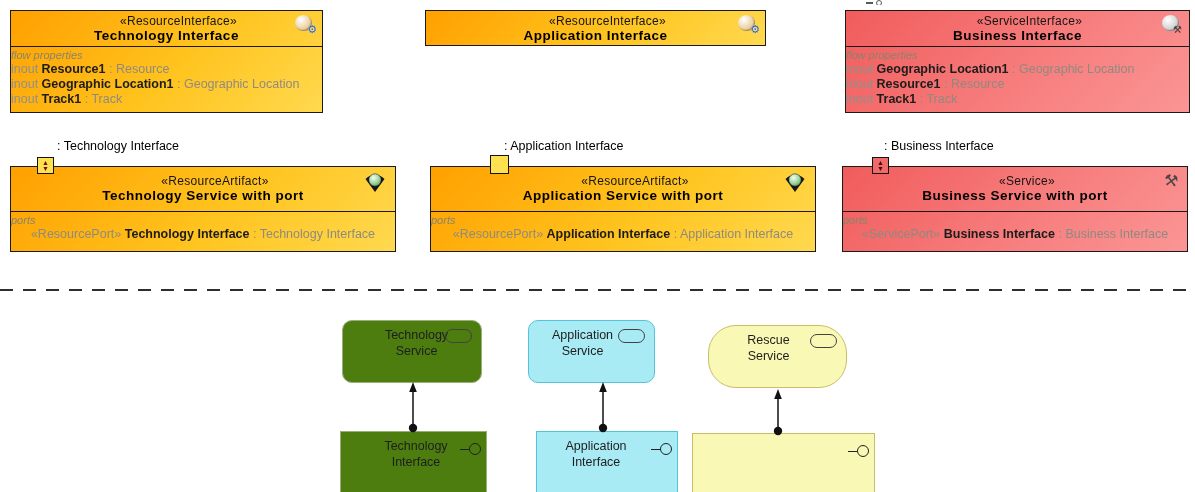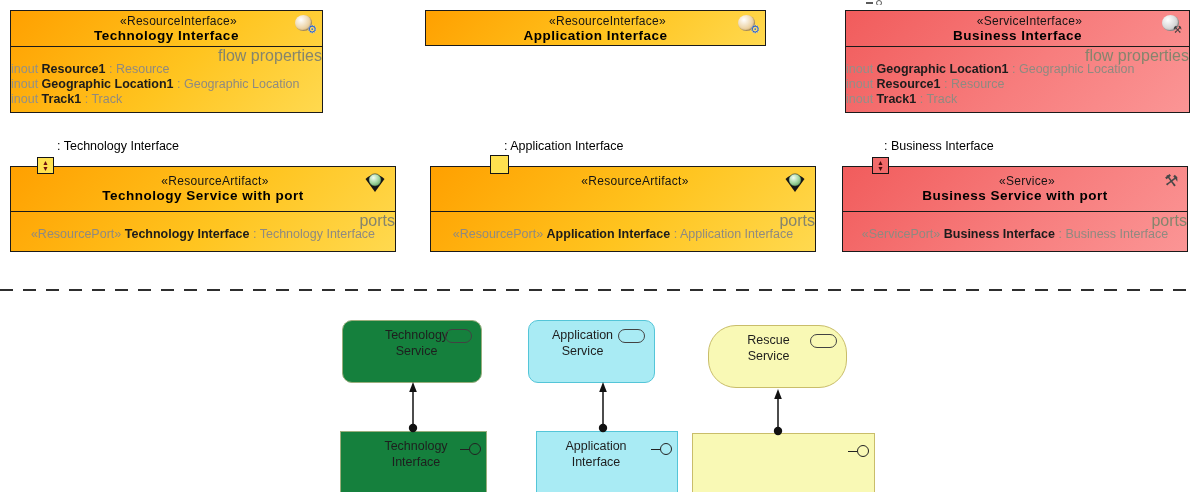--- a/index.html
+++ b/index.html
@@ -9,21 +9,21 @@
   }
   
   .node { position:absolute; border:1.5px solid #1a1a1a; box-sizing:border-box; }
   .grad-orange { background:linear-gradient(135deg,#ffa000 0%,#ffc41f 55%,#ffd94f 100%); }
   .grad-red    { background:linear-gradient(135deg,#f15c5c 0%,#f77d7d 55%,#fb9595 100%); }
   .title { position:relative; text-align:center; padding-top:3px; box-sizing:border-box; }
   .title.has-div { border-bottom:1.5px solid #1a1a1a; }
   .stereo { font-size:12px; color:#151515; letter-spacing:.3px;padding-left:24px; }
   .nname  { font-size:13.5px; font-weight:bold; color:#000; letter-spacing:.5px; }
   .comp { padding-top:2px; }
-  .comp-label { text-align:right; font-size:16px; color:#85856d; line-height:13px; }
+  .comp-label { text-align:left; font-style:italic; font-size:11px; color:#85856d; line-height:13px; }
   .prop { font-size:12.5px; line-height:15px; white-space:nowrap; }
   .prop.center { text-align:center; padding-left:0; }
   .kw    { color:#90908a; }
   .pname { color:#1c1c1c; font-weight:bold; }
   .ptype { color:#8f8a80; }
   
   .port-sq { position:absolute; box-sizing:border-box; border:1.5px solid #141414;
              display:flex; flex-direction:column; align-items:center; justify-content:center; }
   .port-yellow { background:#ffe14f; }
   .port-red    { background:#f16a6a; }
@@ -41,21 +41,21 @@
   .tools-big  { position:absolute; top:4px; right:9px; font-size:16px; color:#474747; transform:rotate(8deg); }
   .ra-pos { position:absolute; top:5px; right:9px; }
   
   .dash { position:absolute; left:0; top:289px; width:1195px; height:2px;
           background:repeating-linear-gradient(90deg,#2e2e2e 0 13px, transparent 13px 23px); }
   
   .abox { position:absolute; box-sizing:border-box; font-size:12.5px; line-height:15.5px;
           color:#1e1e1e; text-align:center; }
   .abox .albl { margin:7px auto 0 auto; }
   .rounded { border-radius:10px; }
-  .fill-green  { background:#15803d; border:1.5px solid #9aae7d;padding-left:27px; }
+  .fill-green  { background:#4d7c0f; border:1.5px solid #9aae7d;padding-left:27px; }
   .fill-cyan   { background:#a9ebf4; border:1.5px solid #54c5d8; }
   .fill-yellow { background:#f9f9b5; border:1.5px solid #c9bd6a; }
   .svc-badge { position:absolute; top:8px; right:9px; width:25px; height:12px;
                border:1.7px solid #424242; border-radius:7px; background:transparent; }
   .lolli { position:absolute; right:5px; top:11px; display:flex; align-items:center; }
   .lolli .stick { width:9px; height:0; border-top:1.6px solid #222; }
   .lolli .ring  { width:10px; height:10px; border:1.6px solid #222; border-radius:50%; background:transparent; }
   .conn { position:absolute; }
   
   .frag { position:absolute; top:0; left:866px; width:18px; height:5px; overflow:hidden; }
@@ -172,20 +172,21 @@
     </div>
   </div>
   <div class="port-sq port-yellow" style="left:37px;top:157px;width:17px;height:17px;">
     <span class="pa">▲</span>
     <span class="pa">▼</span>
   </div>
 
   <div class="node grad-orange" style="left:430px;top:166px;width:386px;height:86px;">
     <div class="title has-div" style="height:45px;padding-top:7px;">
       <div class="stereo">«ResourceArtifact»</div>
+      <div class="nname">Application Service with port</div>
       <span class="ra-pos">
         <svg width="22" height="21" viewBox="0 0 22 21">
           <defs>
               <radialGradient id="gGreenB" cx="38%" cy="32%" r="75%">
             <stop offset="0" stop-color="#f4fff4"></stop>
                 <stop offset=".6" stop-color="#9ed49e"></stop>
                 <stop offset="1" stop-color="#5f9e60"></stop>
           </radialGradient>
             </defs>
           <path d="M11 20 L1.5 7 Q11 -2 20.5 7 Z" fill="#161616"></path>

